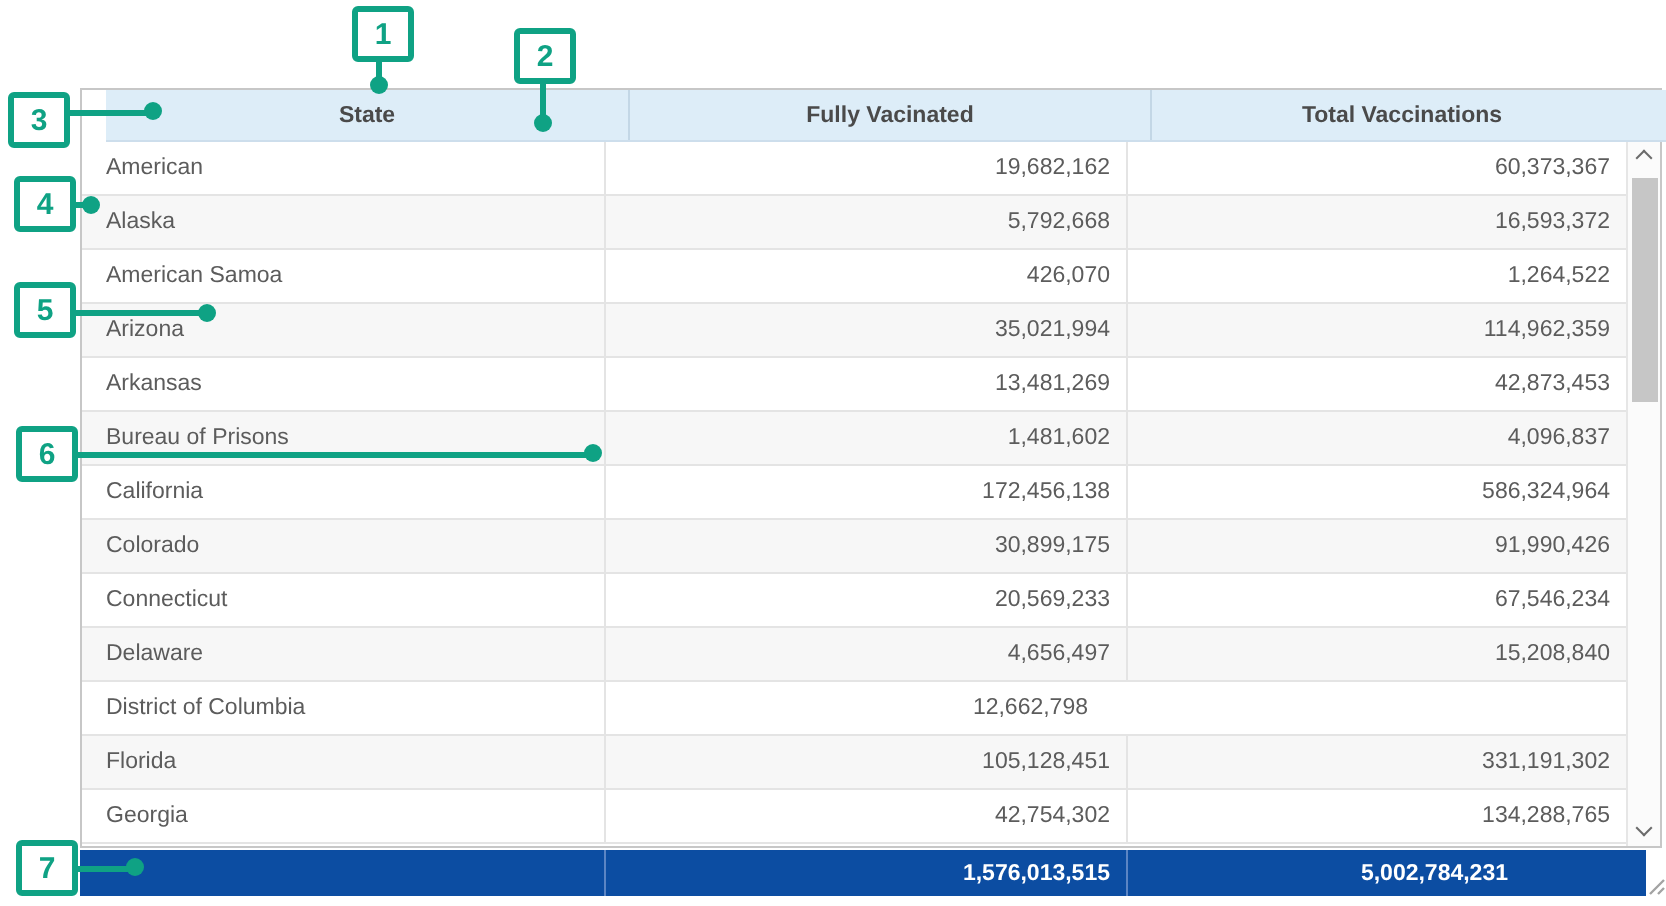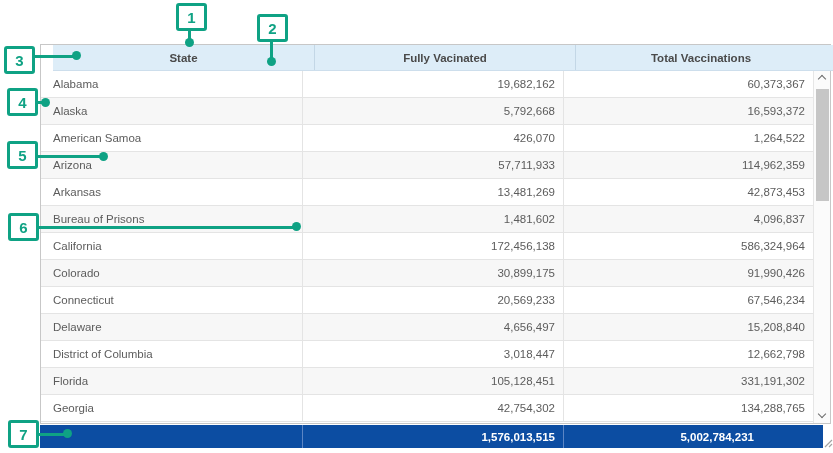--- a/index.html
+++ b/index.html
@@ -103,37 +103,37 @@
   <div class="scroll-region">
     <div class="thead">
       <div class="th col-state">State</div>
       <div class="th col-fully">Fully Vacinated</div>
       <div class="th col-total">Total Vaccinations</div>
       <div class="th col-spacer"></div>
     </div>
 
     <div class="tbody">
         <div class="trow">
-    <div class="td col-state">Alabama</div>
+    <div class="td col-state">American</div>
     <div class="td col-fully">19,682,162</div>
     <div class="td col-total">60,373,367</div>
   </div>
         <div class="trow alt">
     <div class="td col-state">Alaska</div>
     <div class="td col-fully">5,792,668</div>
     <div class="td col-total">16,593,372</div>
   </div>
         <div class="trow">
     <div class="td col-state">American Samoa</div>
     <div class="td col-fully">426,070</div>
     <div class="td col-total">1,264,522</div>
   </div>
         <div class="trow alt">
     <div class="td col-state">Arizona</div>
-    <div class="td col-fully">57,711,933</div>
+    <div class="td col-fully">35,021,994</div>
     <div class="td col-total">114,962,359</div>
   </div>
         <div class="trow">
     <div class="td col-state">Arkansas</div>
     <div class="td col-fully">13,481,269</div>
     <div class="td col-total">42,873,453</div>
   </div>
         <div class="trow alt">
     <div class="td col-state">Bureau of Prisons</div>
     <div class="td col-fully">1,481,602</div>
@@ -154,21 +154,20 @@
     <div class="td col-fully">20,569,233</div>
     <div class="td col-total">67,546,234</div>
   </div>
         <div class="trow alt">
     <div class="td col-state">Delaware</div>
     <div class="td col-fully">4,656,497</div>
     <div class="td col-total">15,208,840</div>
   </div>
         <div class="trow">
     <div class="td col-state">District of Columbia</div>
-    <div class="td col-fully">3,018,447</div>
     <div class="td col-total">12,662,798</div>
   </div>
         <div class="trow alt">
     <div class="td col-state">Florida</div>
     <div class="td col-fully">105,128,451</div>
     <div class="td col-total">331,191,302</div>
   </div>
         <div class="trow">
     <div class="td col-state">Georgia</div>
     <div class="td col-fully">42,754,302</div>

